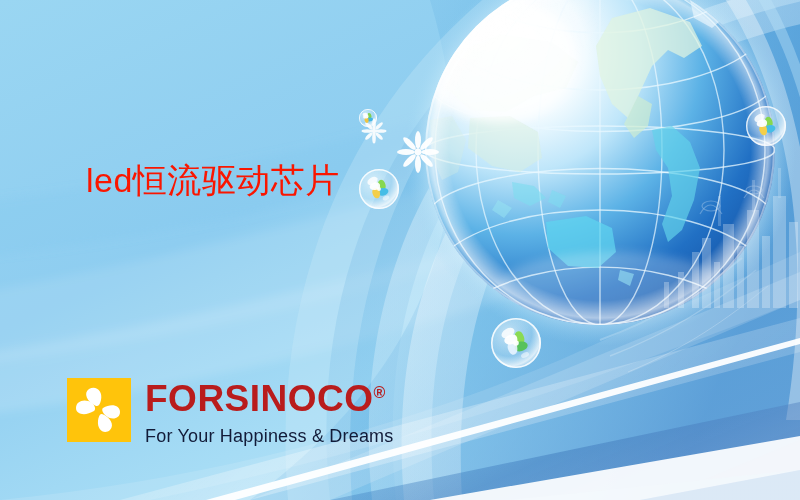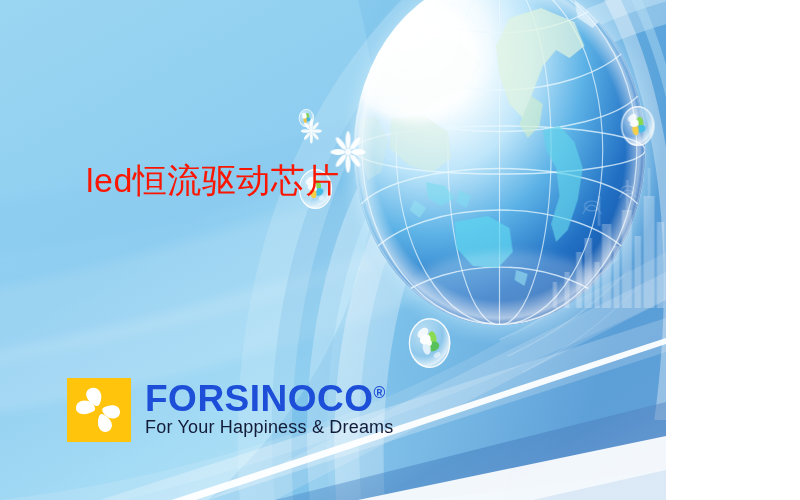--- a/index.html
+++ b/index.html
@@ -2,21 +2,21 @@
 <html><head>
 <meta charset="utf-8">
 <style>
   html, body {
     margin: 0;
     padding: 0;
     background: #ffffff;
   }
   #stage {
     position: relative;
-    width: 666px;
+    width: 800px;
     height: 500px;
     overflow: hidden;
     font-family: "Liberation Sans", "DejaVu Sans", sans-serif;
     background: #8ecdf0;
   }
   .layer {
     position: absolute;
     inset: 0;
     width: 100%;
     height: 100%;
@@ -62,37 +62,37 @@
     position: relative;
   }
   #logo-mark svg { display: block; }
   #logo-text {
     margin-left: 14px;
     padding-top: 2px;
   }
   #logo-wordmark {
     font-size: 37px;
     font-weight: bold;
-    color: #1d4ed8;
+    color: #b91c1c;
     letter-spacing: 0.5px;
     line-height: 1;
     white-space: nowrap;
     font-family: "Liberation Sans", "DejaVu Sans", sans-serif;
     position: relative;
   }
   #logo-reg {
     font-size: 16px;
     vertical-align: super;
     line-height: 1;
     font-weight: bold;
   }
   #logo-tagline {
     font-size: 18px;
     color: #121b38;
-    margin-top: 0;
+    margin-top: 9px;
     letter-spacing: 0.2px;
     white-space: nowrap;
     font-family: "Liberation Sans", "DejaVu Sans", sans-serif;
   }
 </style>
 </head>
 <body>
 
 <div id="stage">
 

